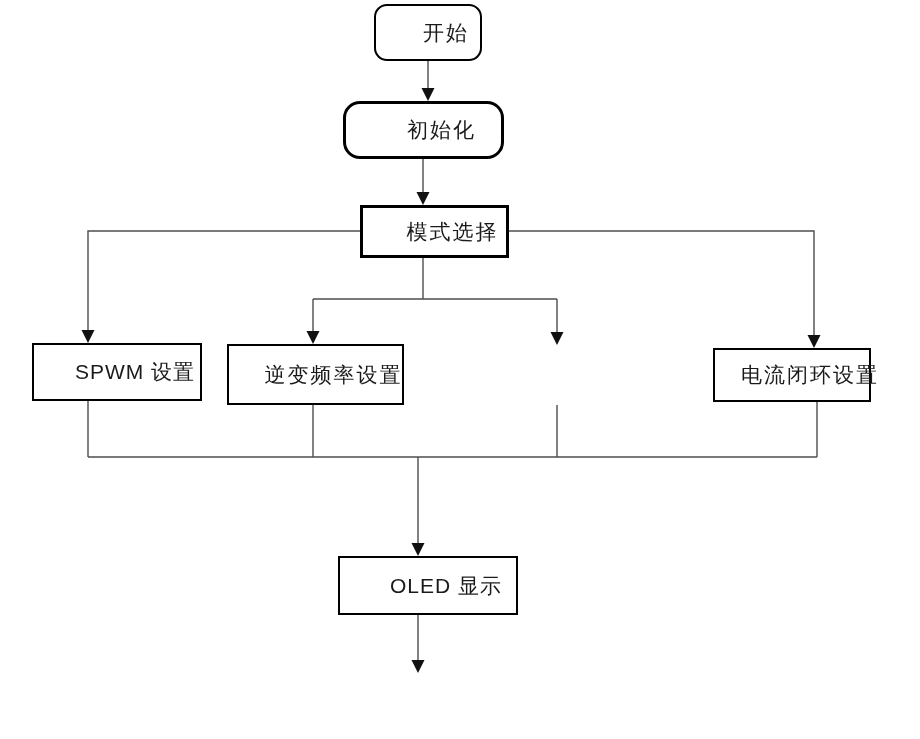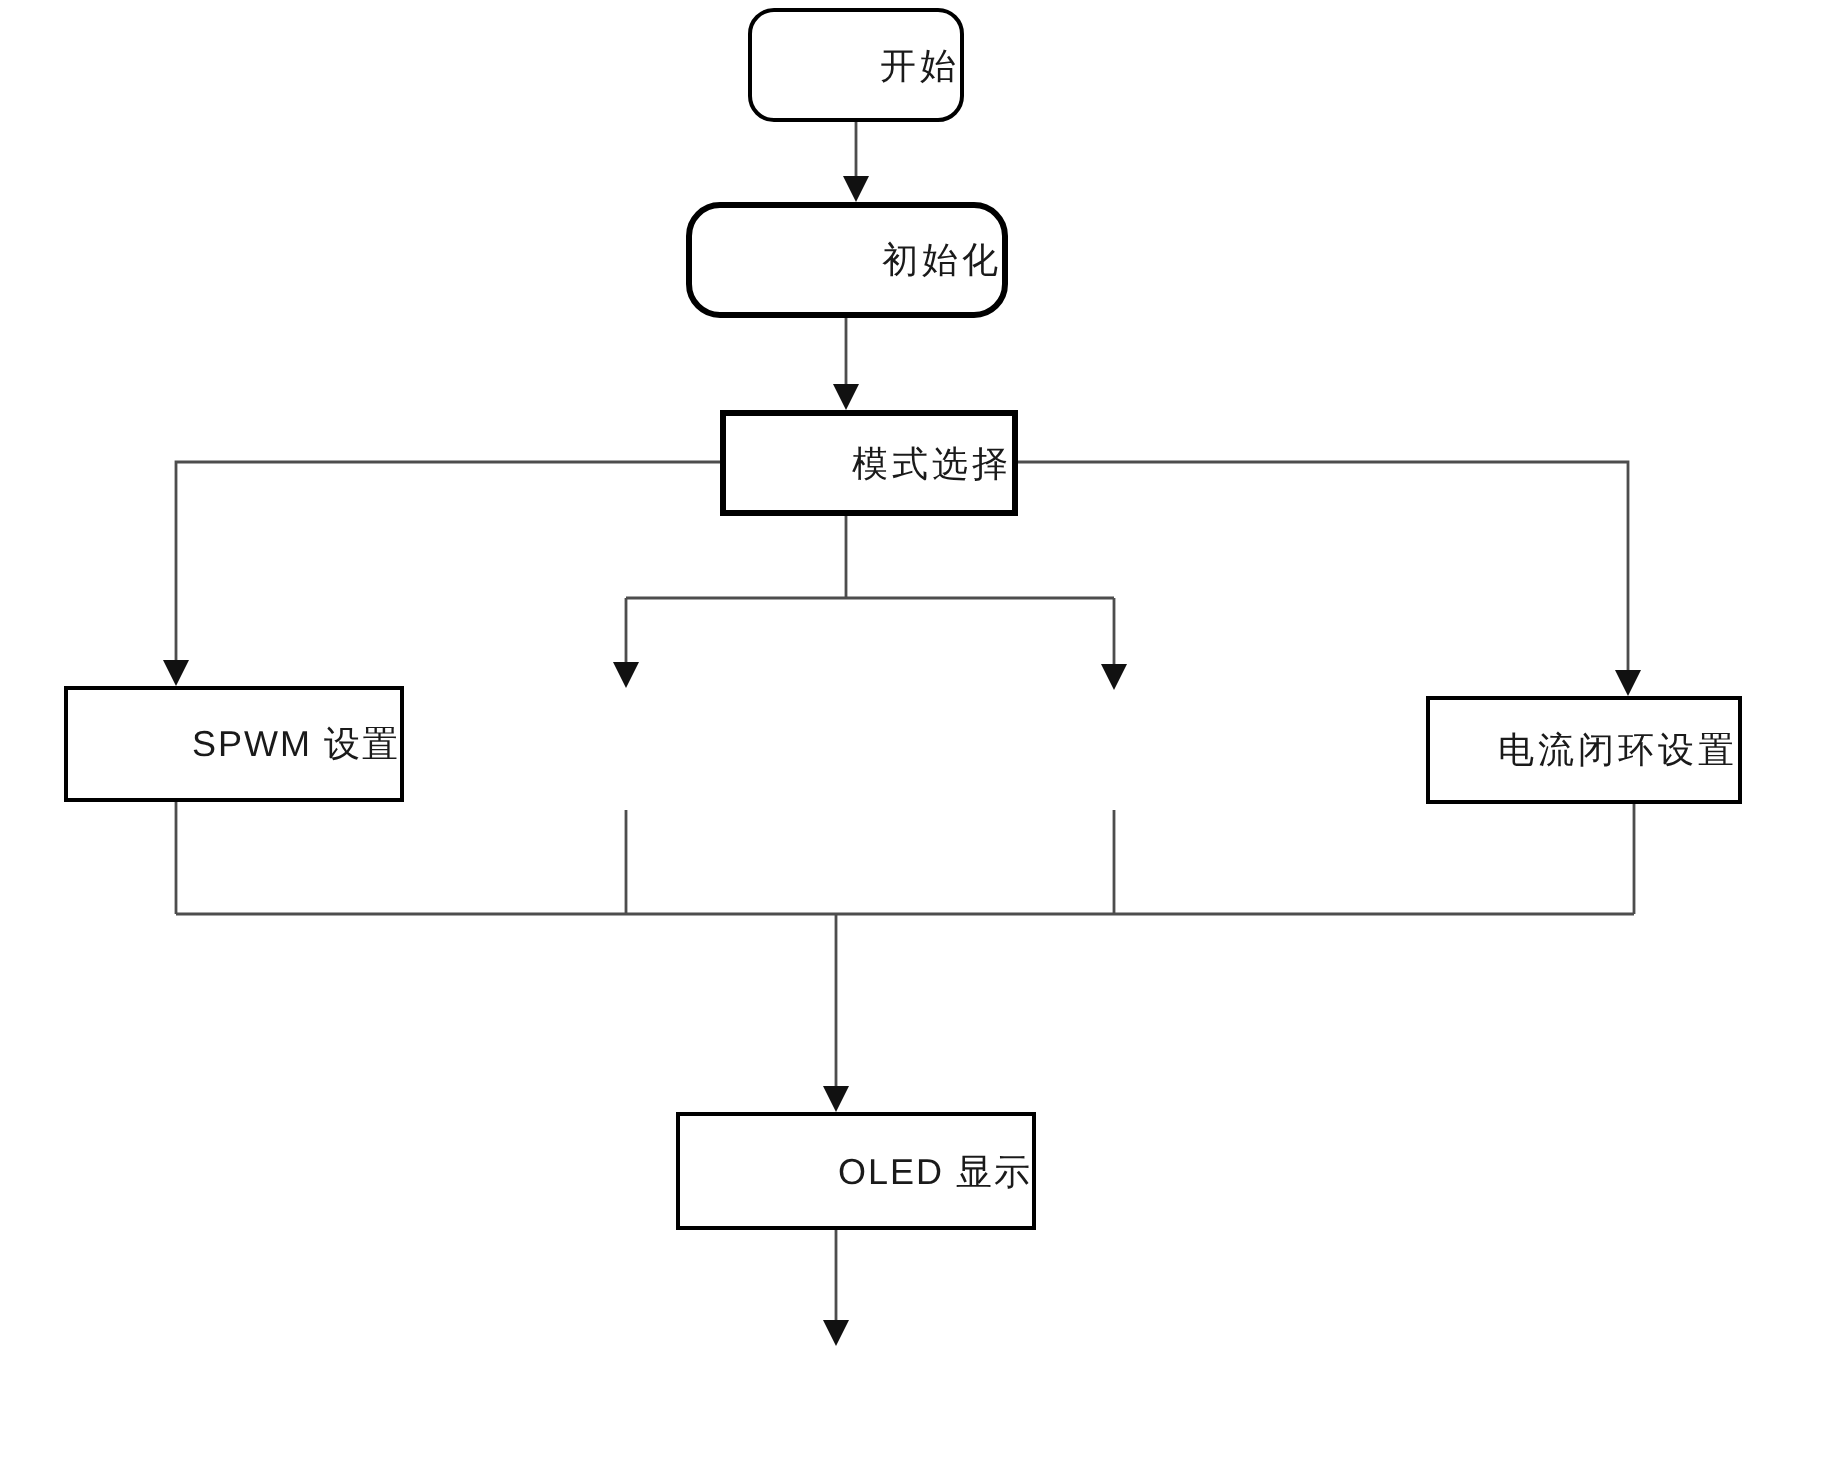--- a/index.html
+++ b/index.html
@@ -21,24 +21,24 @@
     width: 920px; height: 739px;
     z-index: 1;
   }
   .node {
     position: absolute;
     box-sizing: border-box;
     background: #ffffff;
     border: 2.5px solid #000000;
     display: flex;
     align-items: center;
-    justify-content: flex-end;
+    justify-content: center;
     z-index: 2;
     color: #1a1a1a;
-    font-size: 18px;
+    font-size: 21px;
     letter-spacing: 2px;
     white-space: nowrap;
     padding-left: 36px;
   }
   .node.rounded { border-radius: 13px; }
   .node.thick  { border-width: 3px; }
 
   
   #n-start { left: 374px; top: 4px;   width: 108px; height: 57px; }
   #n-init  { left: 343px; top: 101px; width: 161px; height: 58px; border-radius: 17px; }
@@ -117,20 +117,23 @@
   </div>
 
   <div class="node thick" id="n-mode">
     <span>模式选择</span>
   </div>
 
   <div class="node" id="n-spwm">
     <span>SPWM 设置</span>
   </div>
 
+  <div class="node" id="n-freq">
+    <span>逆变频率设置</span>
+  </div>
 
 
   <div class="node" id="n-curr">
     <span>电流闭环设置</span>
   </div>
 
   <div class="node" id="n-oled">
     <span>OLED 显示</span>
   </div>
 

